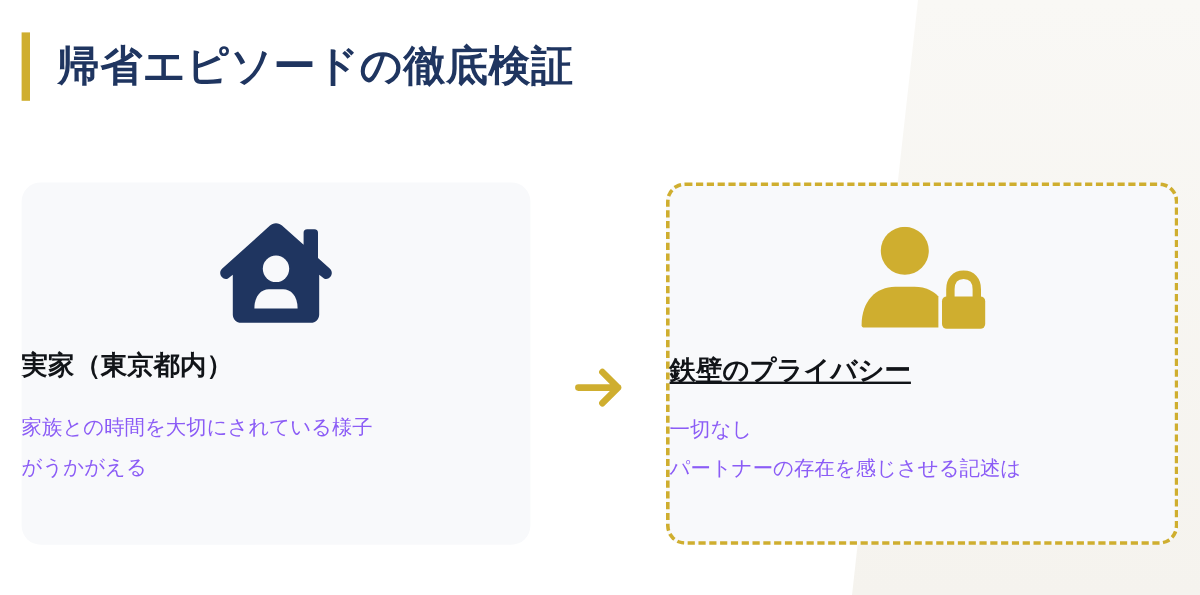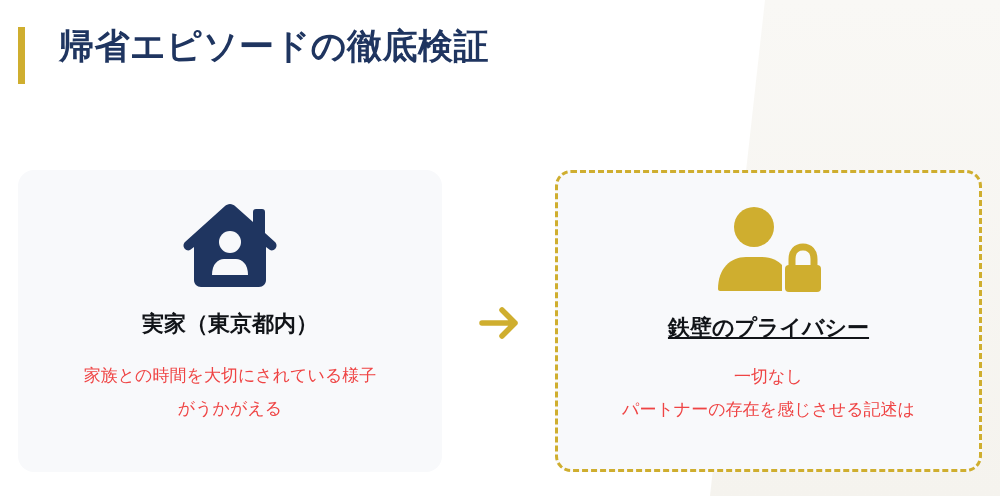--- a/index.html
+++ b/index.html
@@ -19,46 +19,45 @@
     left: 0; top: 0;
     width: 1000px; height: 496px;
     z-index: 0;
   }
   .title-wrap {
     position: absolute;
     left: 18px;
     top: 27px;
     height: 57px;
     display: flex;
+    align-items: center;
     z-index: 2;
-    gap: 11px;
   }
   .title-bar {
     width: 7px;
     height: 57px;
     background: #CFAE2F;
     margin-right: 23px;
   }
   .page-title {
     font-size: 35px;
     font-weight: bold;
     color: #1F3560;
     letter-spacing: 0.5px;
     line-height: 1;
     margin-top: 2px;
   }
   .card {
     position: absolute;
-    top: 170px;
+    top: 152px;
     height: 302px;
     box-sizing: border-box;
     background: #F8F9FB;
     border-radius: 16px;
     z-index: 2;
-    text-align: center;
   }
   .card-left {
     left: 18px;
     width: 424px;
   }
   .card-right {
     left: 555px;
     width: 427px;
     border: 3px dashed #CFAE2F;
   }
@@ -77,21 +76,21 @@
     font-weight: bold;
     color: #111418;
     line-height: 1.2;
   }
   .card-right .card-title { top: 142px; text-decoration: underline; }
   .card-desc {
     position: absolute;
     left: 0; right: 0;
     top: 189px;
     font-size: 17px;
-    color: #ef4444;
+    color: #8b5cf6;
     line-height: 33px;
   }
   .card-right .card-desc { top: 187px; }
   .card-desc span { display: block; }
   .arrow {
     position: absolute;
     left: 478px;
     top: 306px;
     z-index: 2;
   }

